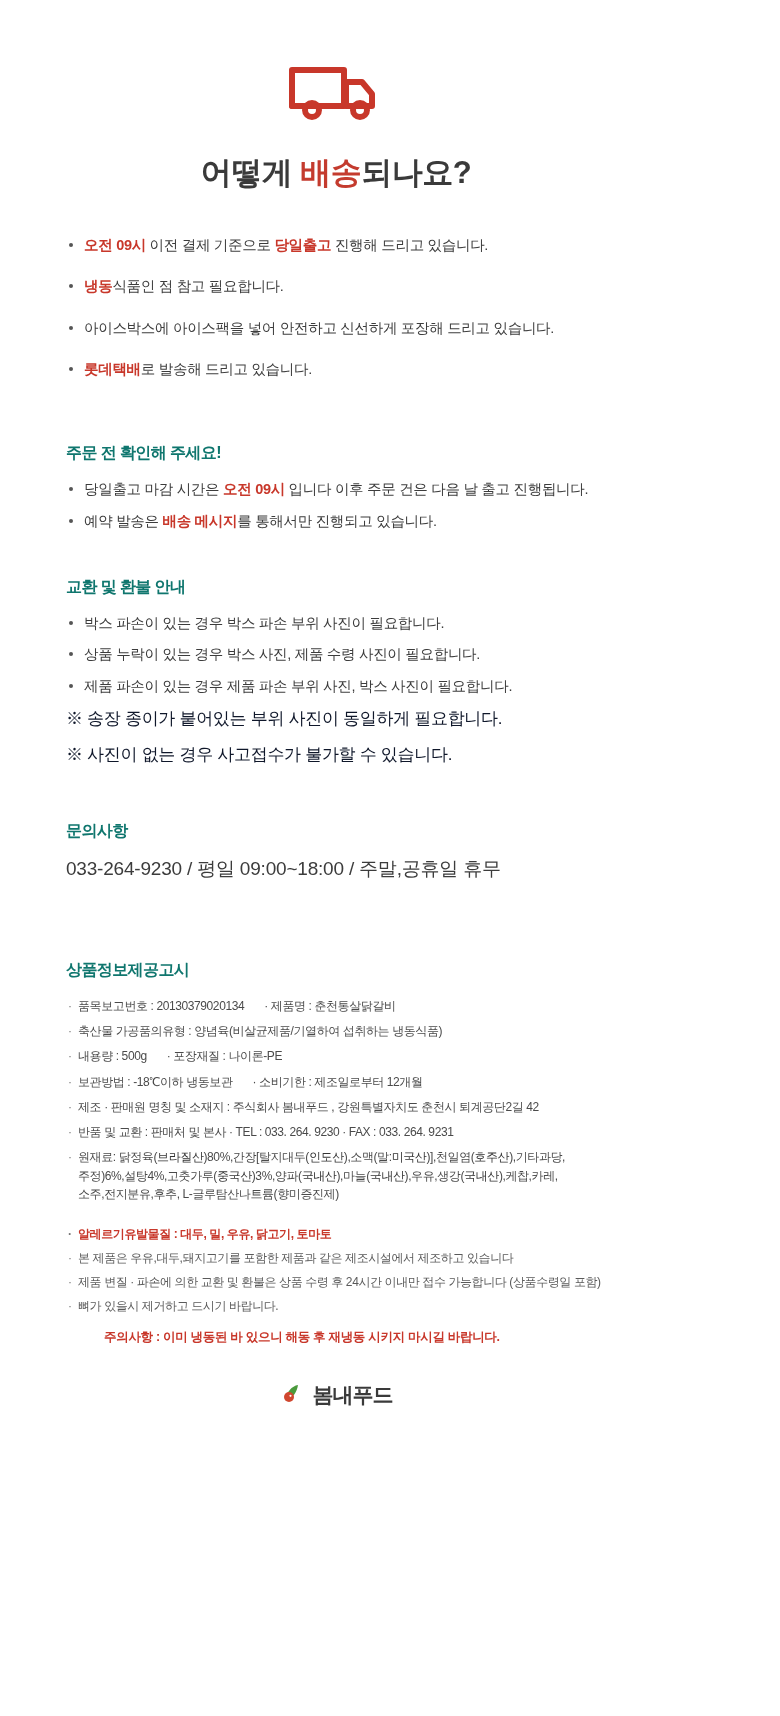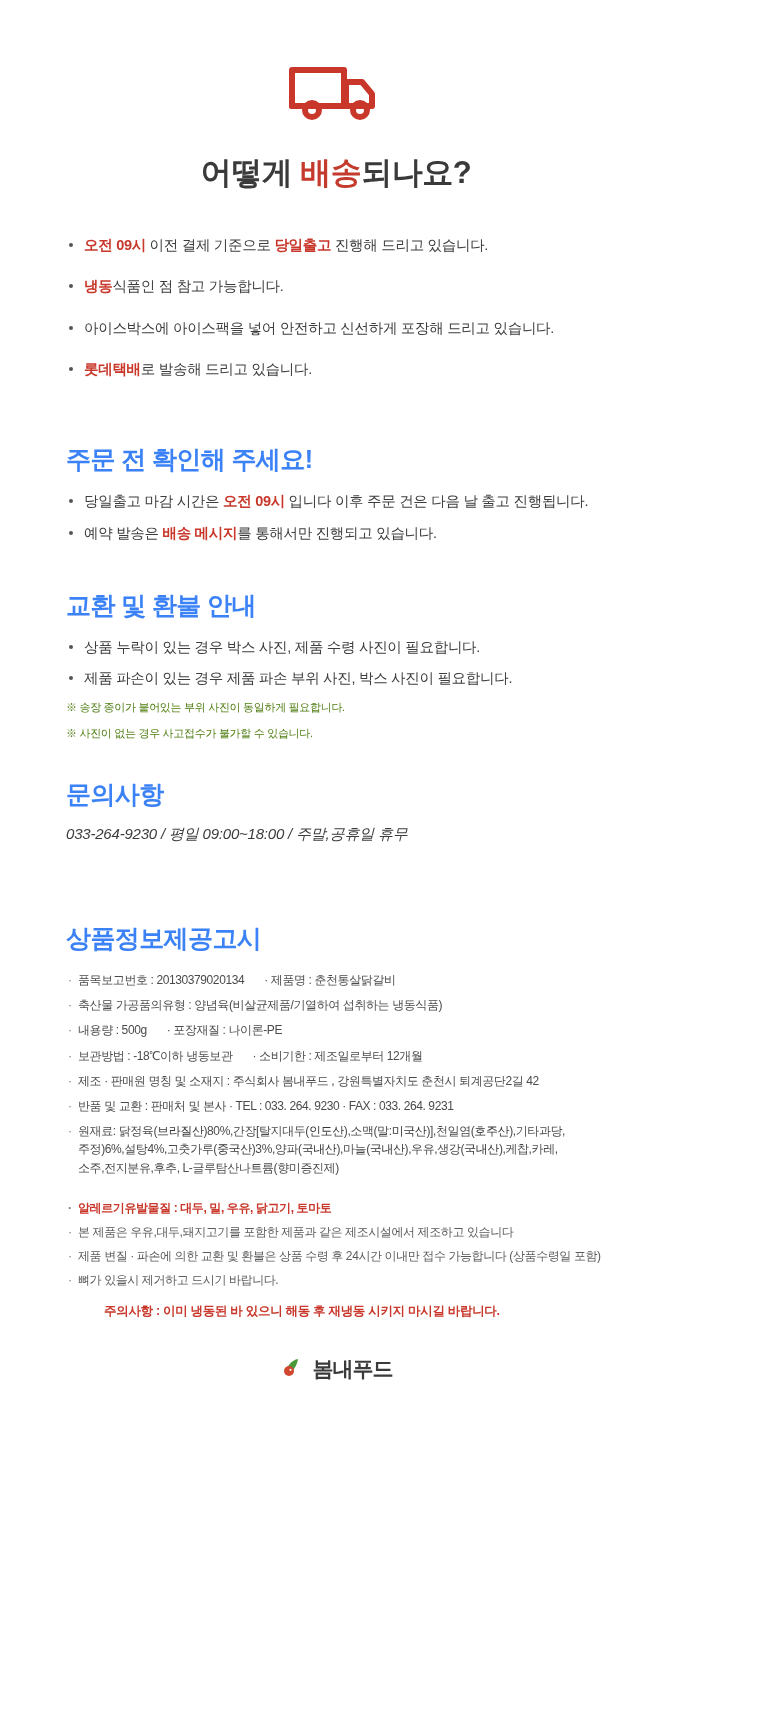--- a/index.html
+++ b/index.html
@@ -65,48 +65,47 @@
     border-radius: 50%;
     background: #555;
   }
   .red { color: #c8372a; font-weight: bold; }
 
   .section-delivery { margin-top: 40px; padding-left: 8px; }
   .section-delivery ul.bullets li { margin-bottom: 19px; }
 
   
   .sec-title {
-    font-size: 25px;
-    font-weight: bold;
-    color: #3b82f6;
+    font-size: 16px;
+    font-weight: bold;
+    color: #0f766e;
     letter-spacing: -0.6px;
     margin-bottom: 14px;
   }
 
   .section-check { margin-top: 62px; padding-left: 8px; }
   .section-check ul.bullets li { margin-bottom: 10px; }
 
   .section-exchange { margin-top: 44px; padding-left: 8px; }
   .section-exchange ul.bullets li { margin-bottom: 9px; }
   .note-line {
-    font-size: 11px;
+    font-size: 17px;
     line-height: 1.55;
-    color: #4d7c0f;
+    color: #0f172a;
     letter-spacing: -0.3px;
     margin-bottom: 9px;
     padding-left: 0px;
   }
 
-  .section-contact { margin-top: 36px; padding-left: 8px; }
+  .section-contact { margin-top: 53px; padding-left: 8px; }
   .contact-line {
-    font-size: 15px;
+    font-size: 19px;
     color: #3c3c3c;
     letter-spacing: -0.2px;
     margin-top: 4px;
-    font-style: italic;
   }
 
   
   .section-info { margin-top: 78px; padding-left: 8px; }
   .section-info .sec-title { margin-bottom: 16px; }
   .info-list {
     list-style: none;
     margin: 0;
     padding: 0;
   }
@@ -186,21 +185,21 @@
   <div class="main-heading">
     <span class="dark">어떻게 </span><span>배송</span><span class="dark">되나요?</span>
   </div>
 
   <div class="section-delivery">
     <ul class="bullets">
       <li>
         <span class="red">오전 09시</span><span> 이전 결제 기준으로 </span><span class="red">당일출고</span><span> 진행해 드리고 있습니다.</span>
       </li>
       <li>
-        <span class="red">냉동</span><span>식품인 점 참고 가능합니다.</span>
+        <span class="red">냉동</span><span>식품인 점 참고 필요합니다.</span>
       </li>
       <li>
         <span>아이스박스에 아이스팩을 넣어 안전하고 신선하게 포장해 드리고 있습니다.</span>
       </li>
       <li>
         <span class="red">롯데택배</span><span>로 발송해 드리고 있습니다.</span>
       </li>
     </ul>
   </div>
 
@@ -212,20 +211,21 @@
       </li>
       <li>
         <span>예약 발송은 </span><span class="red">배송 메시지</span><span>를 통해서만 진행되고 있습니다.</span>
       </li>
     </ul>
   </div>
 
   <div class="section-exchange">
     <div class="sec-title">교환 및 환불 안내</div>
     <ul class="bullets">
+      <li>박스 파손이 있는 경우 박스 파손 부위 사진이 필요합니다.</li>
       <li>상품 누락이 있는 경우 박스 사진, 제품 수령 사진이 필요합니다.</li>
       <li>제품 파손이 있는 경우 제품 파손 부위 사진, 박스 사진이 필요합니다.</li>
     </ul>
     <div class="note-line">※ 송장 종이가 붙어있는 부위 사진이 동일하게 필요합니다.</div>
     <div class="note-line">※ 사진이 없는 경우 사고접수가 불가할 수 있습니다.</div>
   </div>
 
   <div class="section-contact">
     <div class="sec-title">문의사항</div>
     <div class="contact-line">033-264-9230  /  평일 09:00~18:00  /  주말,공휴일 휴무</div>

